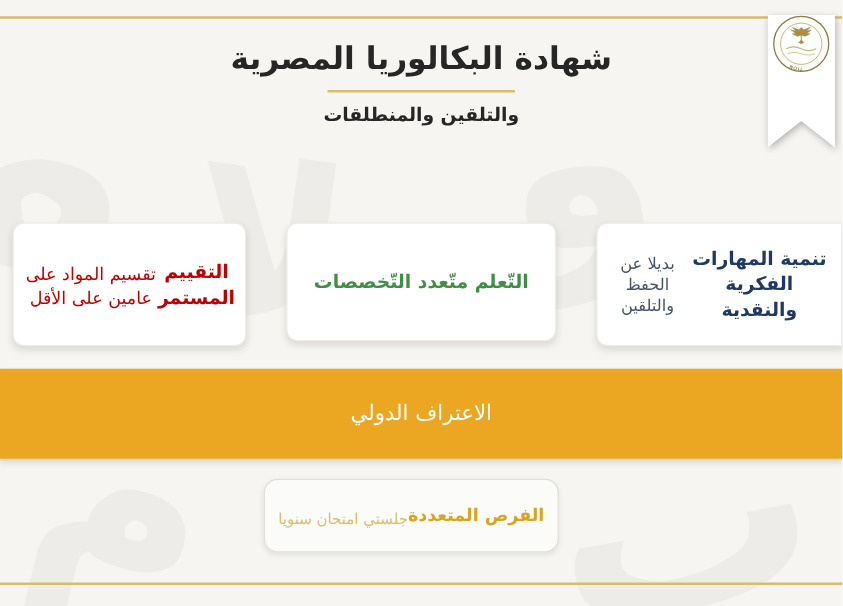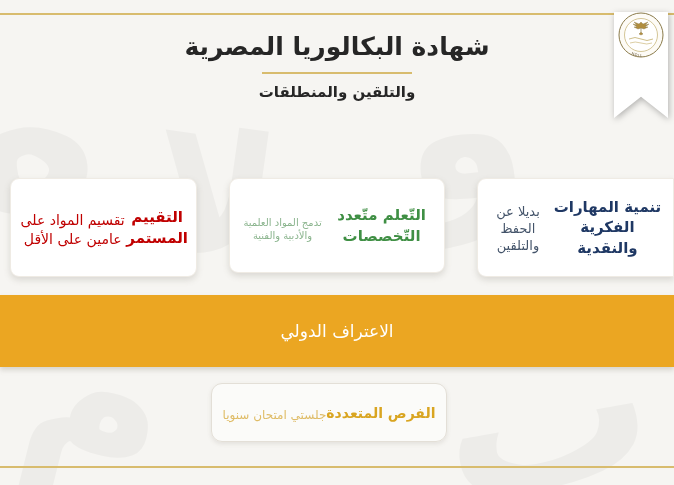--- a/index.html
+++ b/index.html
@@ -108,21 +108,20 @@
     <div class="page-subtitle">والتلقين والمنطلقات</div>
   </div>
 
   <div class="card card-skills">
     <div class="card-title">تنمية المهارات الفكرية والنقدية</div>
     <div class="card-sub">بديلا عن الحفظ والتلقين</div>
   </div>
 
   <div class="card card-multi">
     <div class="card-title">التّعلم متّعدد التّخصصات</div>
-    <div class="card-sub">تدمج المواد العلمية والأدبية والفنية</div>
   </div>
 
   <div class="card card-assess">
     <div class="card-title">التقييم المستمر</div>
     <div class="card-sub">تقسيم المواد على عامين على الأقل</div>
   </div>
 
   <div class="banner">
     <span class="banner-label">الاعتراف الدولي</span>
   </div>

